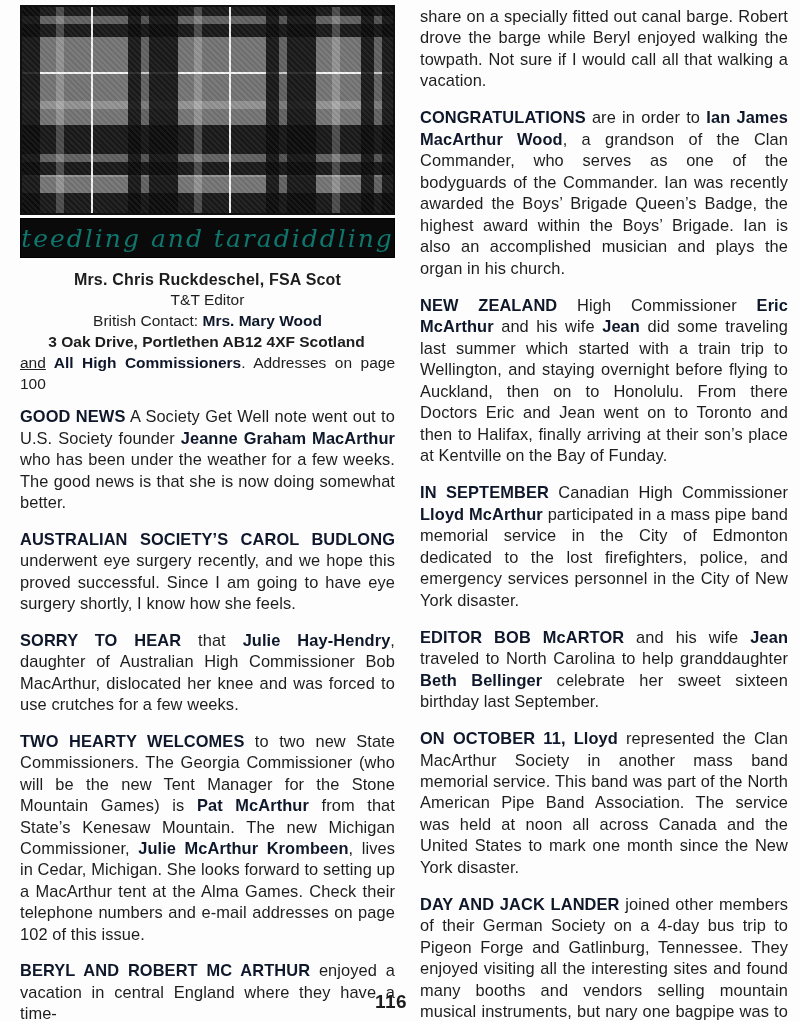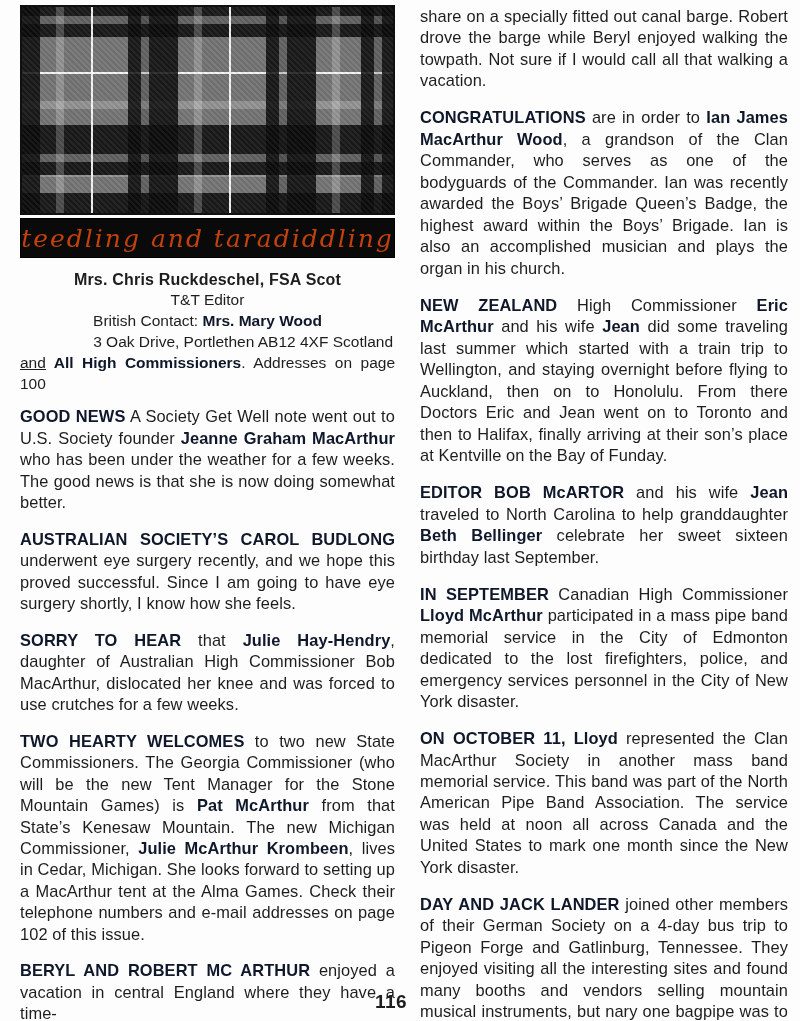--- a/index.html
+++ b/index.html
@@ -43,37 +43,37 @@
         rgba(252,252,252,0.95) 101px 103px,
         rgba(0,0,0,0) 103px 138px);
     background-position:0 0,-32px 0,0 -38px;
   }
   .tartan-banner{
     margin-top:3px;
     height:38px;
     background:#0a0a0a;
     border:1px solid #000;
     display:flex;align-items:center;justify-content:center;
-    color:#c2410c;
+    color:#0f766e;
     font-family:"DejaVu Serif",serif;
     font-style:italic;
     font-size:25px;
     letter-spacing:2px;
     white-space:nowrap;
   }
 
   
   .contact{
     margin:11px 0 12px;
     text-align:center;
     font-size:15.5px;
     line-height:1.34;
   }
   .contact .name{font-size:16px;font-weight:bold;letter-spacing:0.2px;}
-  .contact .addr2{text-align:right;padding-right:2px;}
+  .contact .addr2{padding-right:2px;font-weight:bold;}
   .contact .commissioners{text-align:justify;text-align-last:justify;}
   .u{text-decoration:underline;}
   b,strong{font-weight:bold;color:#0f172a;}
 
   
   .body-para{
     margin:0 0 15px 0;
     font-size:16.4px;
     line-height:1.31;
     text-align:justify;
@@ -120,21 +120,21 @@
         <p class="body-para"><strong>TWO HEARTY WELCOMES</strong><span> to two new State Commissioners. The Georgia Commissioner (who will be the new Tent Manager for the Stone Mountain Games) is </span><strong>Pat McArthur</strong><span> from that State’s Kenesaw Mountain.  The new Michigan Commissioner, </span><strong>Julie McArthur Krombeen</strong><span>, lives in Cedar, Michigan.  She looks forward to setting up a MacArthur tent at the Alma Games.  Check their telephone numbers and e-mail addresses on page 102 of this issue.</span></p>
         <p class="body-para"><strong>BERYL AND ROBERT MC ARTHUR</strong><span> enjoyed a vacation in central England where they have a time-</span></p>
       </div>
   </div>
 
   <div class="col col-right">
     <div>
         <p class="body-para"><span>share on a specially fitted out canal barge.  Robert drove the barge while Beryl enjoyed walking the towpath.  Not sure if I would call all that walking a vacation.</span></p>
         <p class="body-para"><strong>CONGRATULATIONS</strong><span> are in order to </span><strong>Ian James MacArthur Wood</strong><span>, a grandson of the Clan Commander, who serves as one of the bodyguards of the Commander.  Ian was recently awarded the Boys’ Brigade Queen’s Badge, the highest award within the Boys’ Brigade.  Ian is also an accomplished musician and plays the organ in his church.</span></p>
         <p class="body-para"><strong>NEW ZEALAND</strong><span> High Commissioner </span><strong>Eric McArthur</strong><span> and his wife </span><strong>Jean</strong><span> did some traveling last summer which started with a train trip to Wellington, and staying overnight before flying to Auckland, then on to Honolulu.  From there Doctors Eric and Jean went on to Toronto and then to Halifax, finally arriving at their son’s place at Kentville on the Bay of Funday.</span></p>
+        <p class="body-para"><strong>IN SEPTEMBER</strong><span> Canadian High Commissioner </span><strong>Lloyd McArthur</strong><span> participated in a mass pipe band memorial service in the City of Edmonton dedicated to the lost firefighters, police, and emergency services personnel in the City of New York disaster.</span></p>
         <p class="body-para"><strong>EDITOR BOB McARTOR</strong><span> and his wife </span><strong>Jean</strong><span> traveled to North Carolina to help granddaughter </span><strong>Beth Bellinger</strong><span> celebrate her sweet sixteen birthday last September.</span></p>
-        <p class="body-para"><strong>IN SEPTEMBER</strong><span> Canadian High Commissioner </span><strong>Lloyd McArthur</strong><span> participated in a mass pipe band memorial service in the City of Edmonton dedicated to the lost firefighters, police, and emergency services personnel in the City of New York disaster.</span></p>
         <p class="body-para"><strong>ON OCTOBER 11, Lloyd</strong><span> represented the Clan MacArthur Society in another mass band memorial service. This band was part of the North American Pipe Band Association.  The service was held at noon all across Canada and the United States to mark one month since the New York disaster.</span></p>
         <p class="body-para"><strong>DAY AND JACK LANDER</strong><span> joined other members of their German Society on a 4-day bus trip to Pigeon Forge and Gatlinburg, Tennessee.  They enjoyed visiting all the interesting sites and found many booths and vendors selling mountain musical instruments, but nary one bagpipe was to be found.</span></p>
       </div>
   </div>
 
   <div class="page-number">116</div>
 </div>
 
 </body></html>

